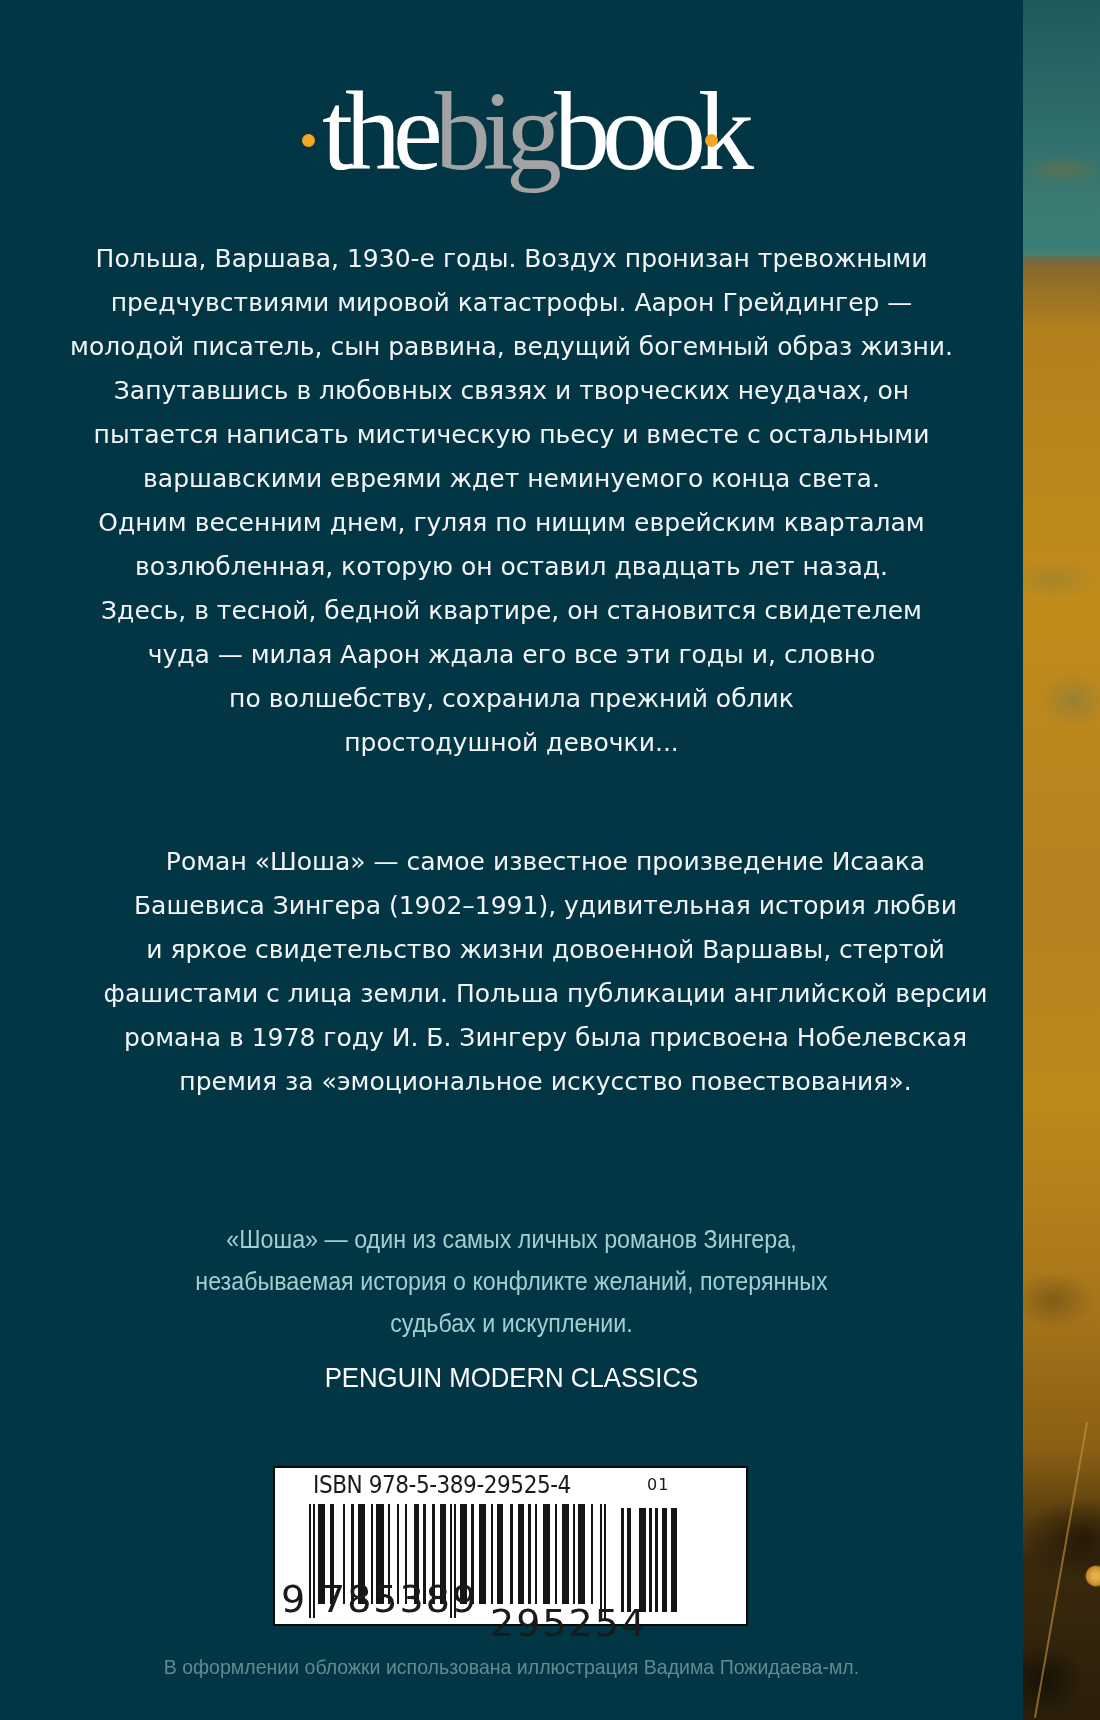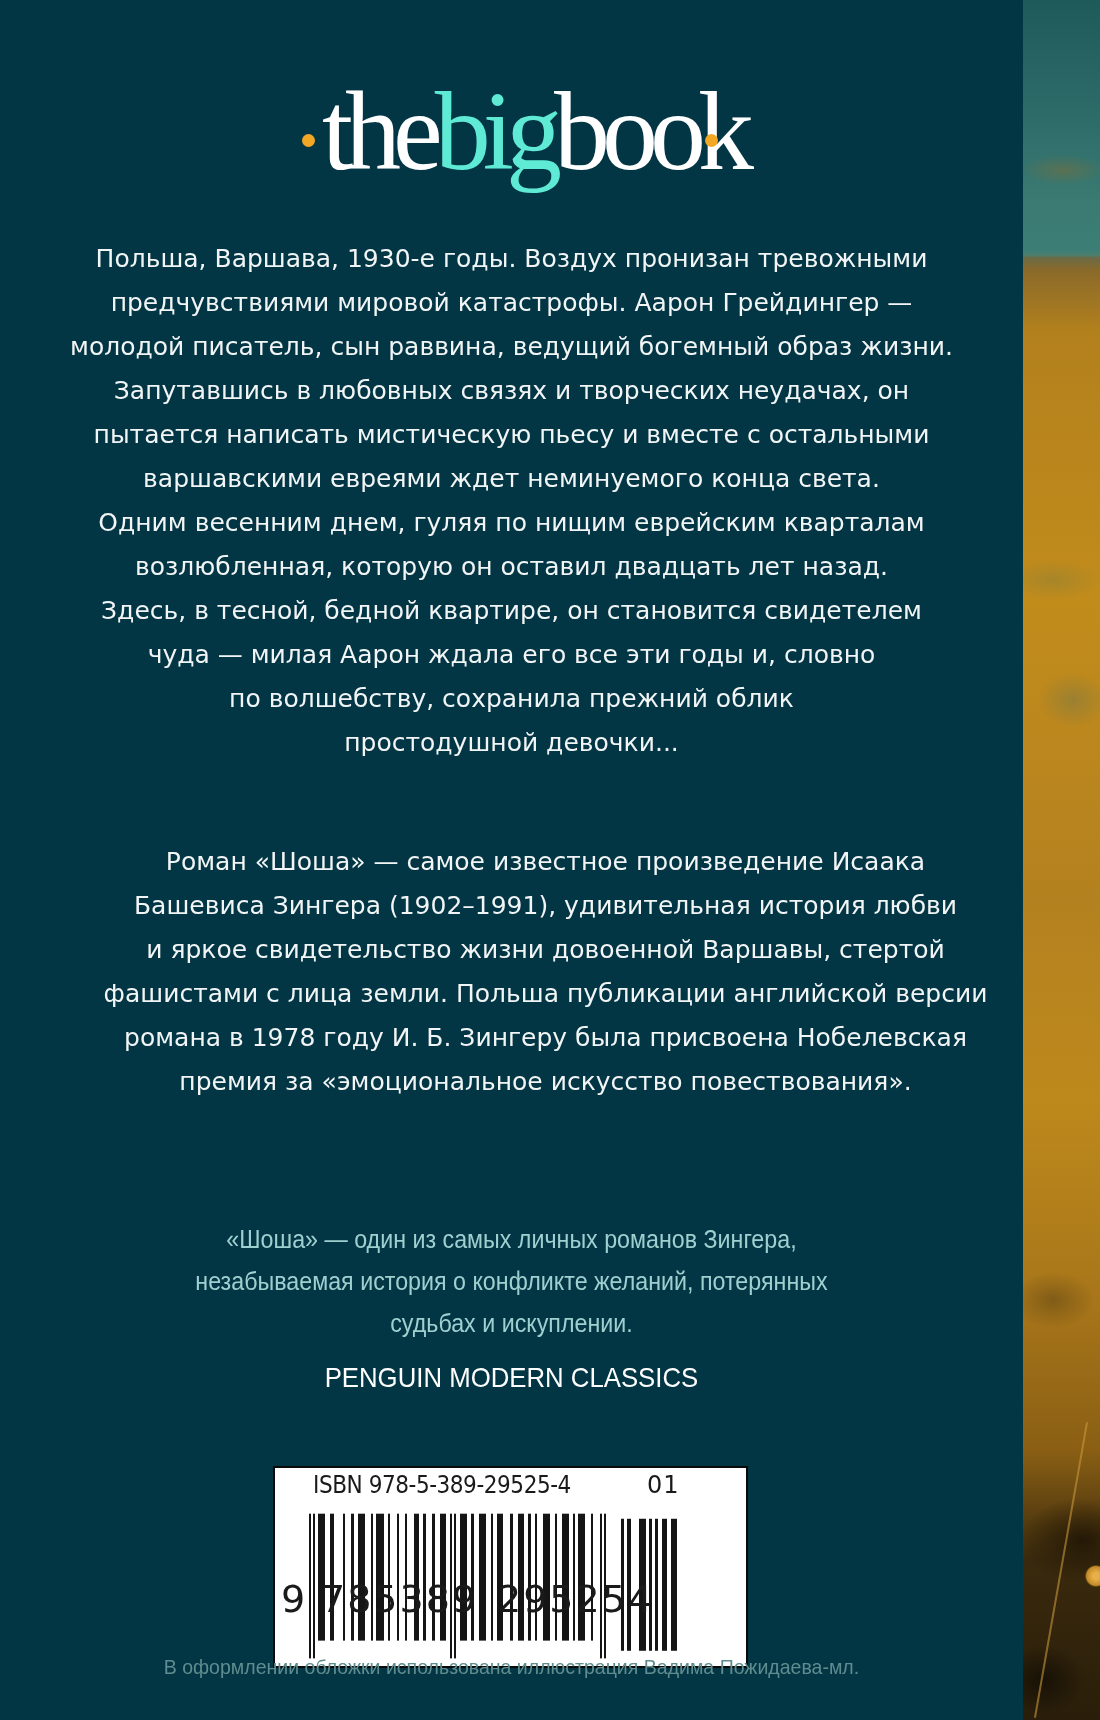--- a/index.html
+++ b/index.html
@@ -92,21 +92,21 @@
       left: 22px;
       top: 0;
       font-family: "Liberation Serif", "DejaVu Serif", serif;
       font-size: 112px;
       line-height: 130px;
       letter-spacing: -8px;
       white-space: nowrap;
       color: #ffffff;
     }
     .logo-word .big {
-      color: #5eead4;
+      color: #a3a3a3;
     }
 
     
     .text-block {
       position: absolute;
       left: 0;
       width: 1023px;
       text-align: center;
       color: #f2f5f5;
       font-family: "DejaVu Sans", sans-serif;
@@ -142,21 +142,21 @@
       transform-origin: 511px 0;
       white-space: nowrap;
     }
 
     
     .barcode-box {
       position: absolute;
       left: 273px;
       top: 1466px;
       width: 475px;
-      height: 202px;
+      height: 160px;
       background: #ffffff;
       box-sizing: border-box;
       border: 2px solid #0a0a0a;
     }
     .isbn-text {
       position: absolute;
       left: 38px;
       top: 2px;
       font-family: "DejaVu Sans", sans-serif;
       font-size: 24px;
@@ -165,21 +165,21 @@
       letter-spacing: -0.5px;
       white-space: nowrap;
       transform: scaleX(0.9);
       transform-origin: 0 0;
     }
     .addon-digits {
       position: absolute;
       left: 372px;
       top: 2px;
       font-family: "DejaVu Sans", sans-serif;
-      font-size: 24px;
+      font-size: 16px;
       line-height: 30px;
       color: #1a1a1a;
       letter-spacing: 1px;
     }
     .bars {
       position: absolute;
       left: 0; top: 0;
       width: 100%;
       height: 100%;
     }
@@ -188,21 +188,21 @@
       left: 6px;
       top: 108px;
       font-family: "DejaVu Sans", sans-serif;
       font-size: 38px;
       line-height: 46px;
       color: #1a1a1a;
       white-space: nowrap;
     }
     .digits-row .first { position: absolute; left: 0; }
     .digits-row .g1 { position: absolute; left: 40px; letter-spacing: 2px; }
-    .digits-row .g2 { position: absolute; left: 216px; letter-spacing: 2px; }
+    .digits-row .g2 { position: absolute; left: 209px; letter-spacing: 2px; margin-top: 24px; }
 
     .credit {
       position: absolute;
       left: 0;
       width: 1023px;
       top: 1652px;
       text-align: center;
       color: #5f8d8f;
       font-family: "Liberation Sans", sans-serif;
       font-size: 21px;

